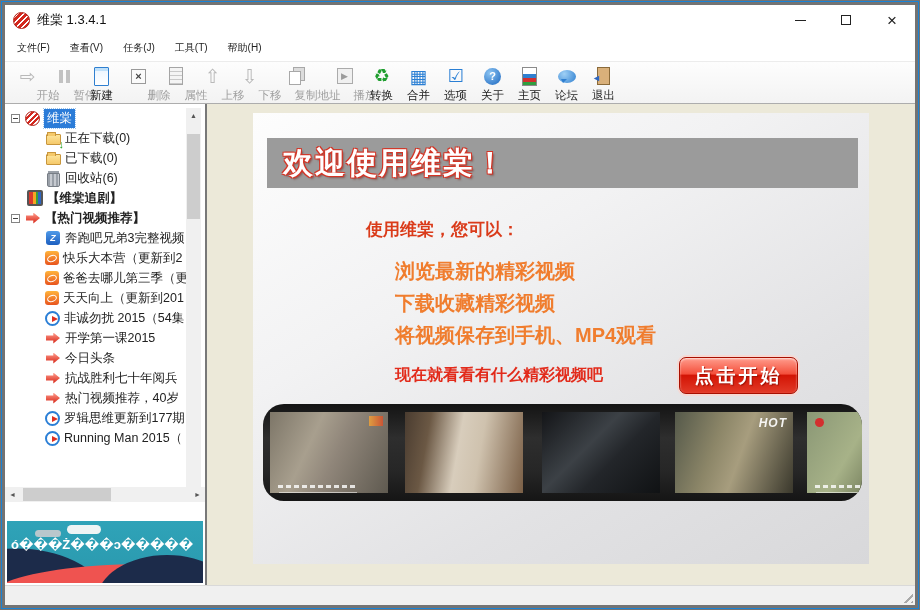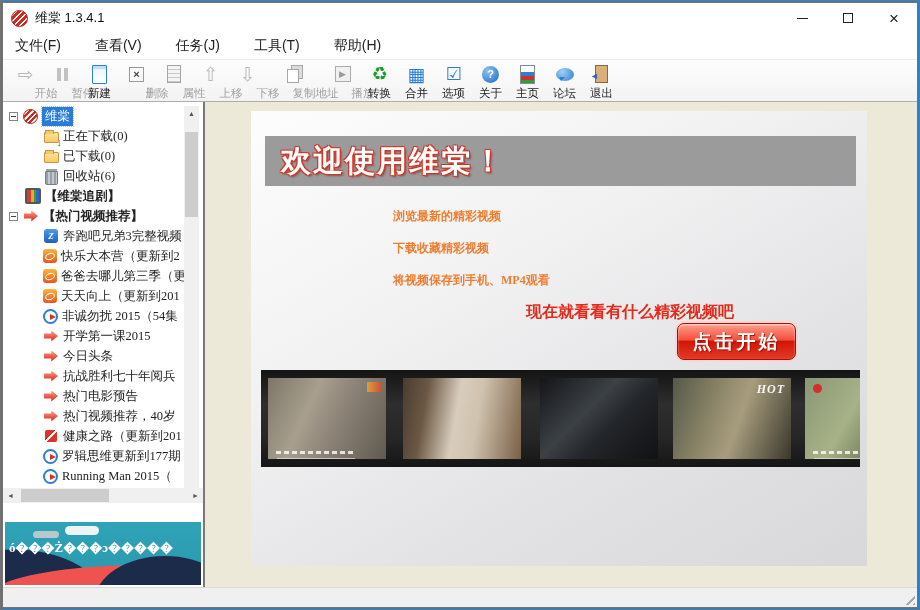--- a/index.html
+++ b/index.html
@@ -1,31 +1,31 @@
 <!DOCTYPE html>
 <html><head>
 <meta charset="utf-8">
 <style>
   * { margin:0; padding:0; box-sizing:border-box; }
   html,body { width:920px; height:610px; }
   body { font-family:"Liberation Sans","DejaVu Sans",sans-serif; font-size:12px; color:#222; background:#fff; }
-  .window { width:920px; height:610px; border:3px solid #737373; outline:1px solid #1883d7; outline-offset:-2px; display:flex; flex-direction:column; background:#fff; overflow:hidden; }
+  .window { width:920px; height:610px; border:5px solid #737373; outline:1px solid #1883d7; outline-offset:-2px; display:flex; flex-direction:column; background:#fff; overflow:hidden; }
 
   
   .titlebar { height:30px; display:flex; align-items:center; padding-left:8px; background:#fff; flex:0 0 auto; }
   .app-logo { width:17px; height:17px; border-radius:50%; background:repeating-linear-gradient(135deg,#d3281e 0 2.6px,#fff 2.6px 4.2px); border:1px solid #b01d14; margin-right:7px; }
   .title-text { font-size:13px; color:#111; }
   .win-controls { margin-left:auto; display:flex; height:100%; }
   .win-btn { width:46px; height:100%; display:flex; align-items:center; justify-content:center; color:#222; }
   .glyph-min { width:11px; height:1px; background:#222; }
   .glyph-max { width:10px; height:10px; border:1px solid #222; }
   .glyph-close { font-size:17px; line-height:1; }
 
   
-  .menubar { height:27px; display:flex; align-items:center; padding-left:8px; gap:26px; background:#fff; border-bottom:1px solid #ececec; flex:0 0 auto; font-size:14px;text-align:right; }
+  .menubar { height:27px; display:flex; align-items:center; padding-left:8px; gap:12px; background:#fff; border-bottom:1px solid #ececec; flex:0 0 auto; font-size:10px;text-align:right; }
   .menu-item { padding:2px 4px; }
 
   
   .toolbar { height:42px; display:flex; align-items:stretch; background:linear-gradient(#fdfdfd,#f3f3f3); border-bottom:1px solid #adadad; flex:0 0 auto; padding-left:4px; }
   .tb { width:37px; display:flex; flex-direction:column; align-items:center; justify-content:flex-start; padding-top:3px; }
   .tb.wide { width:58px;text-align:center; }
   .tb .tlabel2 { font-size:11.5px; margin-top:1px; white-space:nowrap; }
   .tb.disabled .tlabel2 { color:#9f9f9f;margin-left:41px; }
   .tb .ticonbox { height:22px; display:flex; align-items:center; justify-content:center; }
   
@@ -41,21 +41,21 @@
   .i-merge { font-size:19px; color:#2a7fd4; line-height:1; }
   .i-options { font-size:18px; color:#2a7fd4; line-height:1; }
   .i-about { width:17px; height:17px; border-radius:50%; background:radial-gradient(circle at 35% 30%,#8cc4f2,#1a66c0); color:#fff; font-weight:bold; font-size:11px; display:flex; align-items:center; justify-content:center; }
   .i-home { width:15px; height:19px; border:1px solid #8a8a8a; background:linear-gradient(#fff 0 6px,#2f7fd0 6px 10px,#d32f2f 10px 14px,#2f9e3f 14px); }
   .i-forum { width:18px; height:13px; border-radius:50%; background:radial-gradient(circle at 35% 30%,#9fd0f5,#2f7fd0); position:relative; }
   .i-forum::after { content:""; position:absolute; left:3px; bottom:-4px; border:4px solid transparent; border-top-color:#2f7fd0; border-left-width:2px; }
   .i-exit { width:13px; height:18px; background:linear-gradient(#e6c astro,#d9b07a); background:#d9b07a; border:1px solid #8a6a3a; position:relative; }
   .i-exit::after { content:"◄"; position:absolute; left:-6px; bottom:1px; color:#2f66c0; font-size:9px; }
 
   
-  .content { flex:1 1 auto; display:flex; min-height:0;font-family:Liberation Serif, serif; }
+  .content { flex:1 1 auto; display:flex; min-height:0; }
 
   
   .sidebar { width:202px; flex:0 0 auto; background:#fff; border-right:2px solid #787878; display:flex; flex-direction:column; position:relative; }
   .tree { height:401px; overflow:hidden; padding-top:4px; position:relative; }
   .trow { height:20px; display:flex; align-items:center; padding-left:6px; white-space:nowrap; font-size:12.5px; }
   .trow .tlabel { margin-left:4px; }
   .trow.bold .tlabel { font-weight:bold; }
   .trow.d1 { padding-left:40px; }
   .trow.sel .tlabel { background:#2b7cd8; color:#fff; outline:1px dotted #9cc4ee; padding:1px 3px; }
   .expander { width:9px; height:9px; border:1px solid #848484; background:#fff; position:relative; margin-right:5px; flex:0 0 auto; }
@@ -96,25 +96,25 @@
   .wave { position:absolute; left:-10px; top:44px; width:220px; height:40px; background:#ef5350; border-radius:50% 60% 0 0; transform:rotate(-4deg); }
   .ad-text { position:absolute; left:4px; top:16px; color:#fff; font-size:13px; font-weight:bold; letter-spacing:0; white-space:nowrap; z-index:3; }
 
   
   .main { flex:1 1 auto; background:#ece9d9; position:relative; min-width:0; }
   .welcome-panel { position:absolute; left:46px; top:9px; width:616px; bottom:21px; background:linear-gradient(150deg,#fdfdfd 0%,#f2f2f3 35%,#e2e2e4 70%,#d8d8da 100%); }
   .welcome-banner { margin:25px 11px 0 14px; height:50px; background:#9b9b9b; display:flex; align-items:center; padding-left:16px; }
   .welcome-banner span { font-size:30px; font-weight:bold; color:#fff; letter-spacing:2px; text-shadow:-1px -1px 0 #d43425,1px -1px 0 #d43425,-1px 1px 0 #d43425,1px 1px 0 #d43425,2px 2px 2px rgba(120,20,10,.5); }
   .intro-heading { margin:30px 0 0 113px; font-size:17px; font-weight:bold; color:#da3b1a; }
   .features { margin:14px 0 0 142px; }
-  .feature-line { font-size:12px; font-weight:bold; color:#f07d2e; line-height:32px; }
-  .cta-row { margin-top:6px; display:flex; align-items:center;flex-direction:column; }
+  .feature-line { font-size:20px; font-weight:bold; color:#f07d2e; line-height:32px; }
+  .cta-row { margin-top:6px; display:flex; align-items:center; }
   .cta-text { margin-left:142px; font-size:16px; font-weight:bold; color:#e22b1b; }
   .cta-button { margin-left:auto; margin-right:71px; width:119px; height:37px; border:1px solid #a80f00; border-radius:7px; background:linear-gradient(#ff9d8d 0%,#f4503c 45%,#d31505 50%,#e23a28 100%); box-shadow:0 0 0 2px #f6d9d4, inset 0 1px 2px rgba(255,255,255,.7); color:#fff; font-size:19px; font-weight:bold; letter-spacing:3px; text-shadow:1px 1px 1px #9e1205; font-family:inherit; }
-  .thumbstrip { margin:10px 7px 0 10px; height:97px; background:linear-gradient(#141414,#2e2e2e 35%,#262626 70%,#151515); position:relative; overflow:hidden; }
+  .thumbstrip { margin:10px 7px 0 10px; height:97px; background:linear-gradient(#141414,#2e2e2e 35%,#262626 70%,#151515); position:relative; overflow:hidden;border-radius:21px; }
   .thumb { position:absolute; top:8px; width:118px; height:81px; overflow:hidden; }
   .thumb .cap { position:absolute; left:8px; bottom:5px; width:80px; height:3px; background:repeating-linear-gradient(90deg,rgba(255,255,255,.8) 0 5px,transparent 5px 8px); box-shadow:0 6px 0 -1px rgba(255,255,255,.55); }
   .thumb1 { left:7px;  background:linear-gradient(115deg,#7d7668 0%,#a89f8e 35%,#90867a 55%,#5f5a50 100%); }
   .thumb1 .badge { position:absolute; right:5px; top:4px; width:14px; height:10px; background:linear-gradient(90deg,#e8a13c,#d35230); opacity:.9; }
   .thumb2 { left:142px; background:linear-gradient(100deg,#4a3c30 0%,#6b5844 20%,#d8cdbc 45%,#cfc2ae 62%,#7a5f46 100%); }
   .thumb3 { left:279px; background:linear-gradient(135deg,#141518 0%,#3c4146 40%,#23262a 60%,#101214 100%); }
   .thumb4 { left:412px; background:linear-gradient(110deg,#55594a 0%,#8c8668 35%,#a79d7e 55%,#3a382c 100%); }
   .thumb4 .hot-label { position:absolute; right:6px; top:4px; color:rgba(255,255,255,.92); font-size:12px; font-weight:bold; font-style:italic; letter-spacing:1px; }
   .thumb5 { left:544px; background:linear-gradient(120deg,#8a9775 0%,#a7b288 40%,#6d7656 70%,#4e553f 100%); }
   .thumb5 .reddot { position:absolute; left:8px; top:6px; width:9px; height:9px; border-radius:50%; background:#d32f2f; }
@@ -313,29 +313,21 @@
         <div class="trow d1">
             <span class="ticon red-arrow-icon"></span>
             <span class="tlabel">今日头条</span>
           </div>
         <div class="trow d1">
             <span class="ticon red-arrow-icon"></span>
             <span class="tlabel">抗战胜利七十年阅兵</span>
           </div>
         <div class="trow d1">
             <span class="ticon red-arrow-icon"></span>
-            <span class="tlabel">热门电影预告</span>
-          </div>
-        <div class="trow d1">
-            <span class="ticon red-arrow-icon"></span>
             <span class="tlabel">热门视频推荐，40岁</span>
-          </div>
-        <div class="trow d1">
-            <span class="ticon cctv-icon"></span>
-            <span class="tlabel">健康之路（更新到201</span>
           </div>
         <div class="trow d1">
             <span class="ticon play-circle-icon"></span>
             <span class="tlabel">罗辑思维更新到177期</span>
           </div>
         <div class="trow d1">
             <span class="ticon play-circle-icon"></span>
             <span class="tlabel">Running Man 2015（</span>
           </div>
         <div class="vscroll">
@@ -357,20 +349,21 @@
         <span class="mountain m2"></span>
         <span class="ad-text">ó���Ż���ɔ�����</span>
       </div>
     </div>
 
     <div class="main">
       <div class="welcome-panel">
         <div class="welcome-banner">
           <span>欢迎使用维棠！</span>
         </div>
+        <div class="intro-heading">使用维棠，您可以：</div>
         <div class="features">
           <div class="feature-line">浏览最新的精彩视频</div>
           <div class="feature-line">下载收藏精彩视频</div>
           <div class="feature-line">将视频保存到手机、MP4观看</div>
         </div>
         <div class="cta-row">
           <span class="cta-text">现在就看看有什么精彩视频吧</span>
           <button class="cta-button">点击开始</button>
         </div>
         <div class="thumbstrip">

